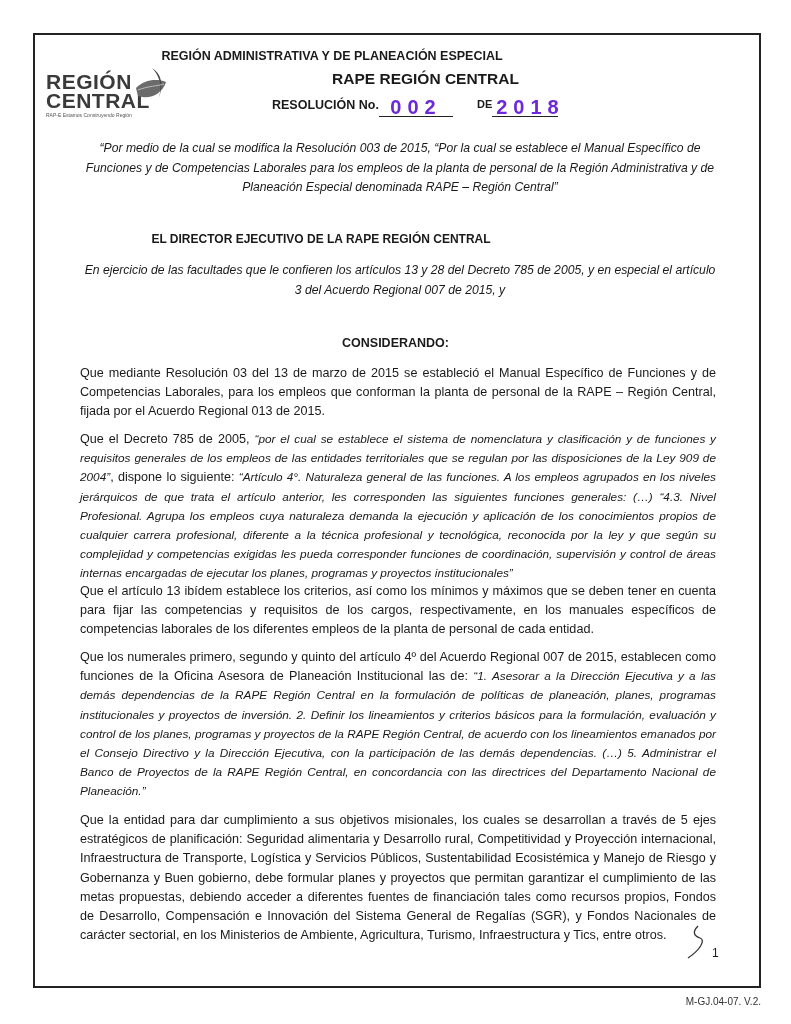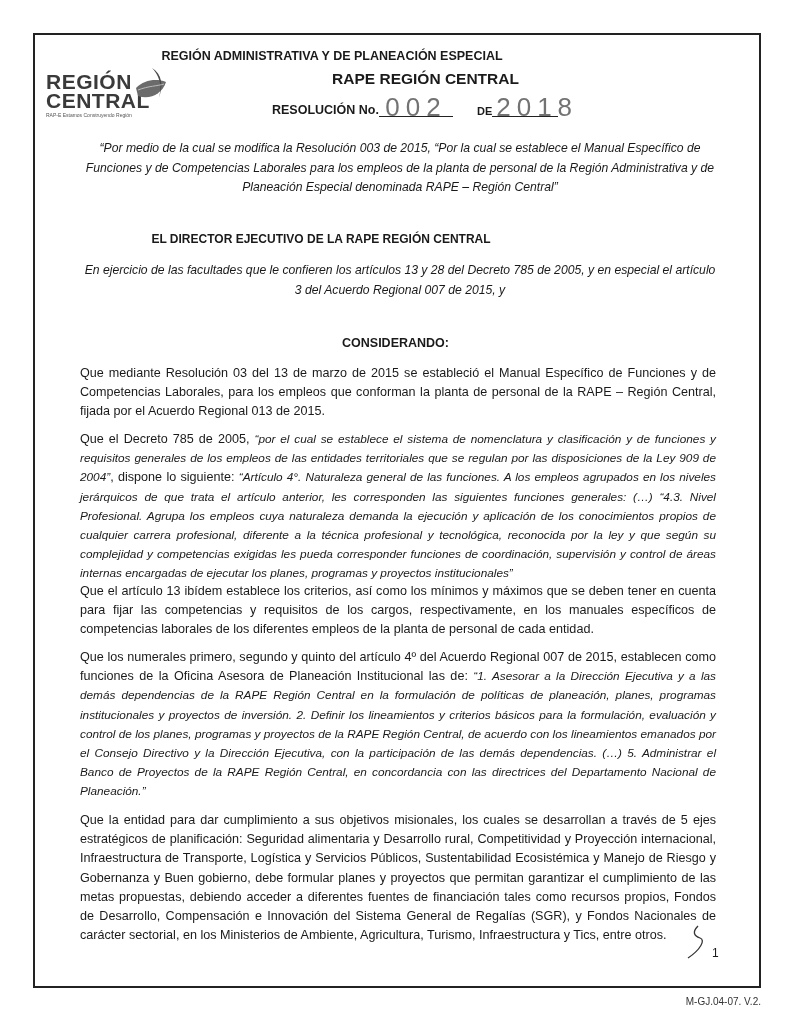--- a/index.html
+++ b/index.html
@@ -10,23 +10,23 @@
   .logo { position: absolute; left: 46px; top: 72px; width: 120px; height: 50px; }
   .logo .l1, .logo .l2 { font-family: "Liberation Sans", sans-serif; font-weight: bold;
            color: #3a3a3a; font-size: 21px; line-height: 19px; letter-spacing: 0.5px; }
   .logo .tag { font-size: 5px; color: #555; margin-top: 2px; white-space: nowrap; }
   .logo svg { position: absolute; left: 88px; top: -6px; }
   .hdr1 { position: absolute; left: 0; width: 664px; top: 49px; text-align: center;
           font-size: 12.5px; font-weight: bold; }
   .hdr2 { position: absolute; left: 0; width: 791px; top: 70px; text-align: center;
           font-size: 15.5px; font-weight: bold; margin-left: 30px; }
   .resol { position: absolute; left: 272px; top: 98px; font-size: 12.5px; font-weight: bold;
-           display: flex; align-items: flex-end; }
-  .resol .num { display: inline-block; border-bottom: 1.5px solid #222; font-weight: normal;
-           font-size: 26px; line-height: 18px; letter-spacing: 6px; padding: 0 4px; color: #737373; }
+           display: flex; }
+  .resol .num { display: inline-block; border-bottom: 1.5px solid #222; font-weight: bold;
+           font-size: 20px; line-height: 18px; letter-spacing: 6px; padding: 0 4px; color: #6d28d9; }
   .resol .num.n1 { width: 66px; text-align: center; }
   .resol .num.n2 { width: 58px; text-align: center; }
   .resol .de { font-size: 11px; padding-left: 24px; }
   .subject { position: absolute; left: 80px; width: 640px; top: 139px; text-align: center;
            font-style: italic; font-size: 12.2px; line-height: 19.5px; }
   .director { position: absolute; left: 0; width: 642px; top: 232px; text-align: center;
            font-size: 12px; font-weight: bold; }
   .ejercicio { position: absolute; left: 80px; width: 640px; top: 261px; text-align: center;
            font-style: italic; font-size: 12.2px; line-height: 19.5px; }
   .considerando { position: absolute; left: 0; width: 791px; top: 336px; text-align: center;

